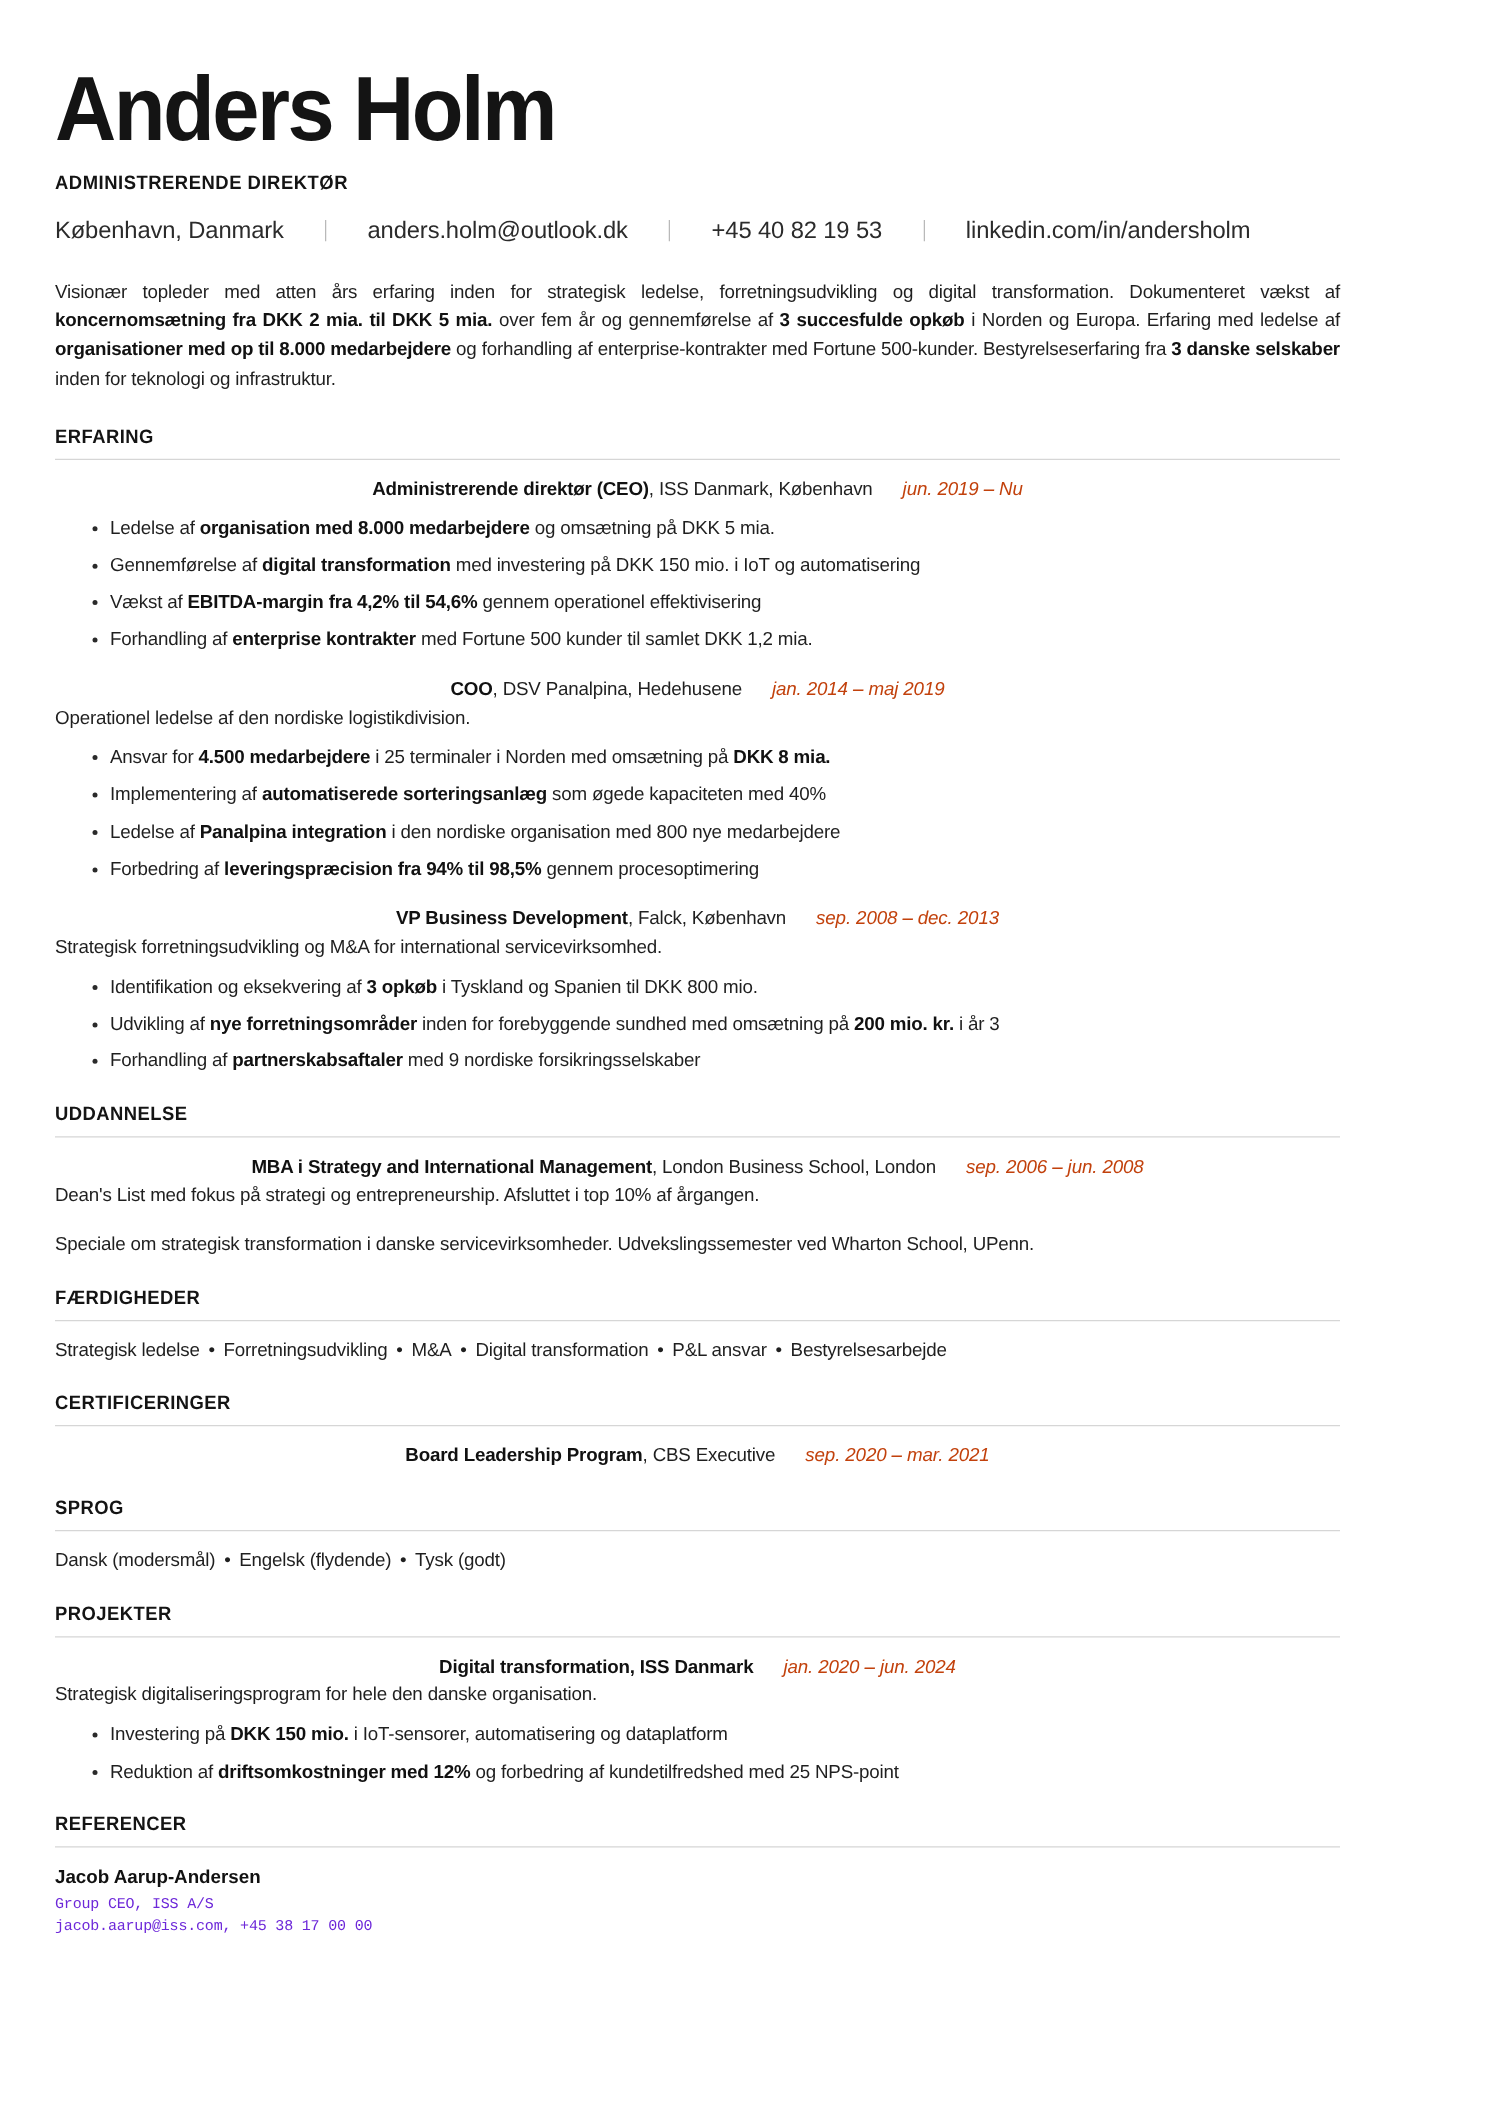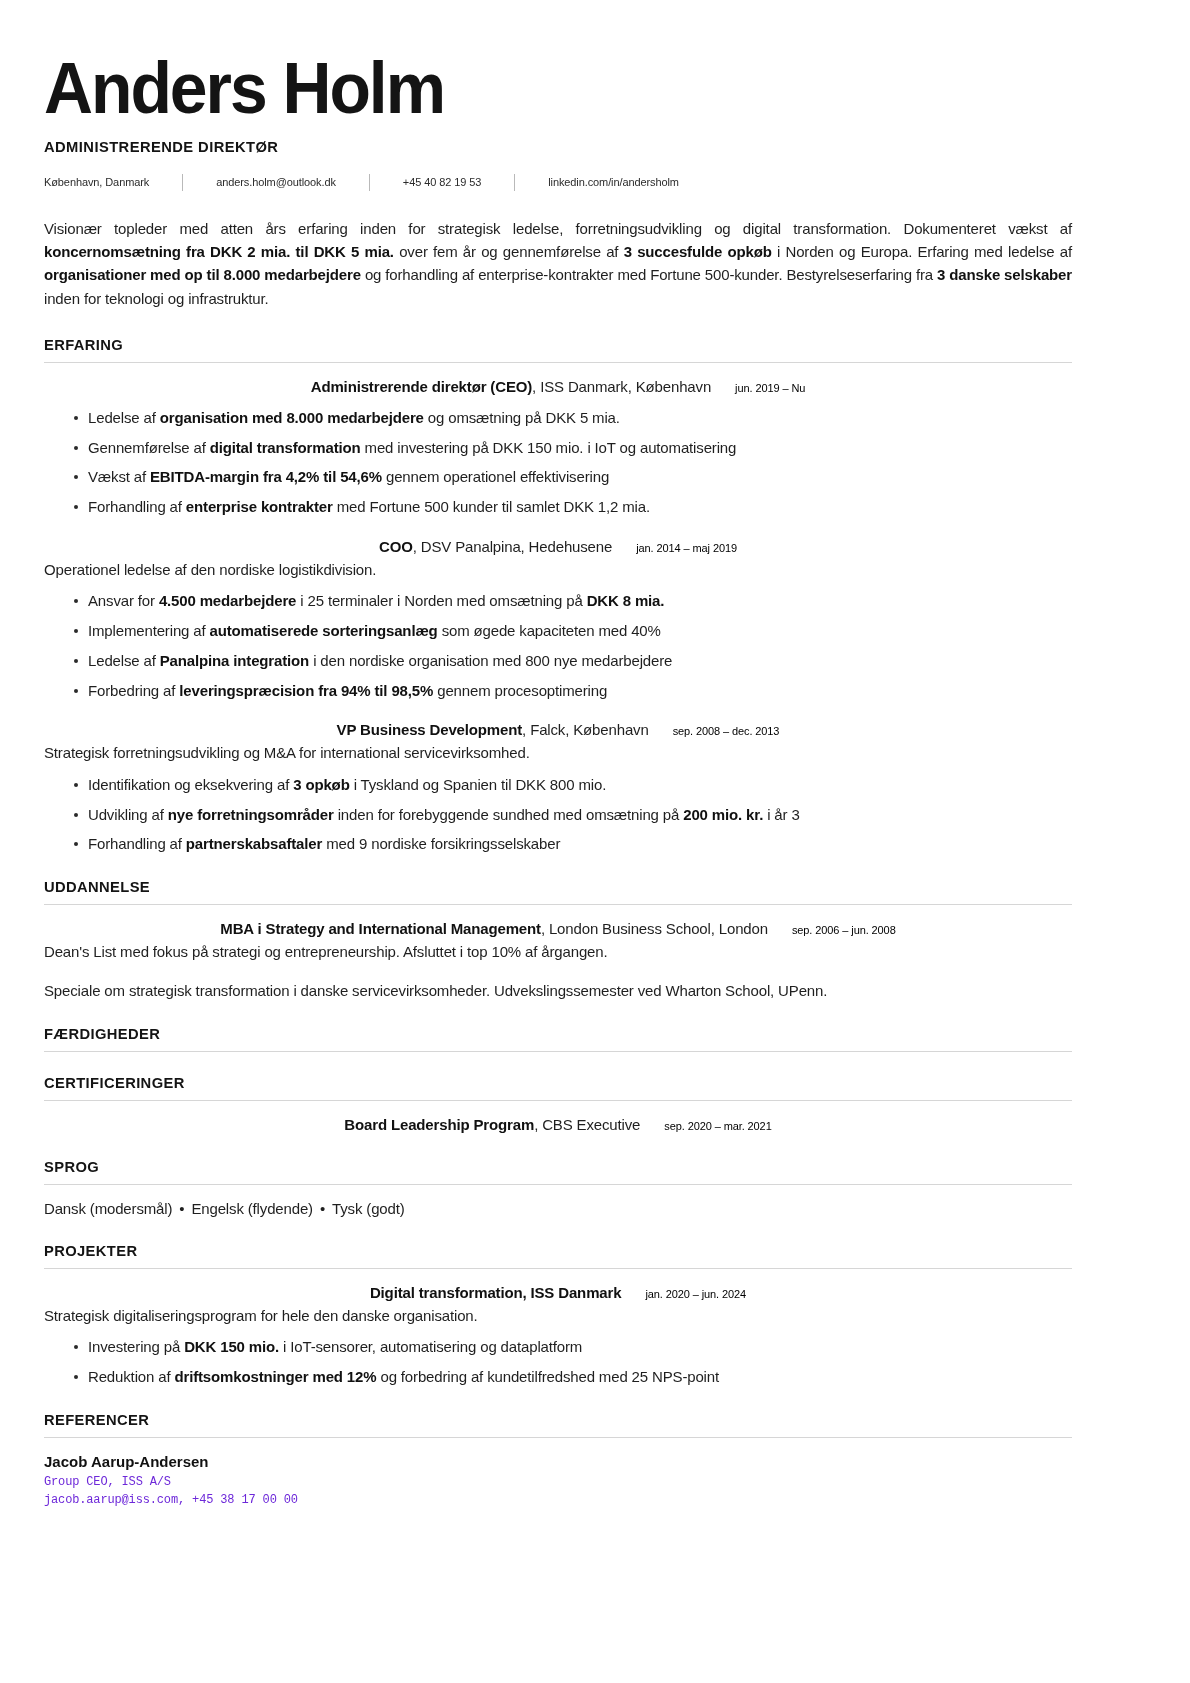--- a/index.html
+++ b/index.html
@@ -34,21 +34,21 @@
   .job-title {
     font-weight: bold;
     font-size: 15.5px;
     letter-spacing: 0.45px;
     color: #141414;
     margin: 0 0 18px 0;
     transform: scaleX(0.95);
     transform-origin: left center;
   }
   .contact {
-    font-size: 11px;
+    font-size: 19px;
     color: #2b2b2b;
     display: flex;
     align-items: center;
     gap: 16px;
     margin-bottom: 26px;
     letter-spacing: -0.1px;
   }
   .contact .sep {
     display: inline-block;
     width: 1px;
@@ -95,22 +95,23 @@
     gap: 24px;
   }
   .entry-title {
     font-size: 15px;
     color: #1f1f1f;
     letter-spacing: -0.15px;
     line-height: 1.45;
   }
   .entry-title b { font-weight: bold; color: #111; }
   .entry-date {
-    font-size: 11px;
-    color: #000000;
+    font-style: italic;
+    font-size: 15px;
+    color: #c2410c;
     white-space: nowrap;
     flex: none;
     letter-spacing: -0.1px;
   }
   .entry-sub {
     font-size: 15px;
     color: #1f1f1f;
     line-height: 1.5;
     margin-top: 1px;
     letter-spacing: -0.15px;
@@ -245,20 +246,21 @@
         </div>
         <div class="entry">
           <div class="entry-sub">Speciale om strategisk transformation i danske servicevirksomheder. Udvekslingssemester ved Wharton School, UPenn.</div>
         </div>
       </div>
   </div>
 
   <div class="section">
     <div class="section-title">FÆRDIGHEDER</div>
     <div class="rule"></div>
+    <div class="inline-list" id="skills-list"><span>Strategisk ledelse</span><span class="dot">•</span><span>Forretningsudvikling</span><span class="dot">•</span><span>M&amp;A</span><span class="dot">•</span><span>Digital transformation</span><span class="dot">•</span><span>P&amp;L ansvar</span><span class="dot">•</span><span>Bestyrelsesarbejde</span></div>
   </div>
 
   <div class="section">
     <div class="section-title">CERTIFICERINGER</div>
     <div class="rule"></div>
     <div id="certifications-list">
         <div class="entry">
           <div class="entry-head">
             <div class="entry-title"><b>Board Leadership Program</b><span>, CBS Executive</span></div>
             <div class="entry-date">sep. 2020 – mar. 2021</div>

